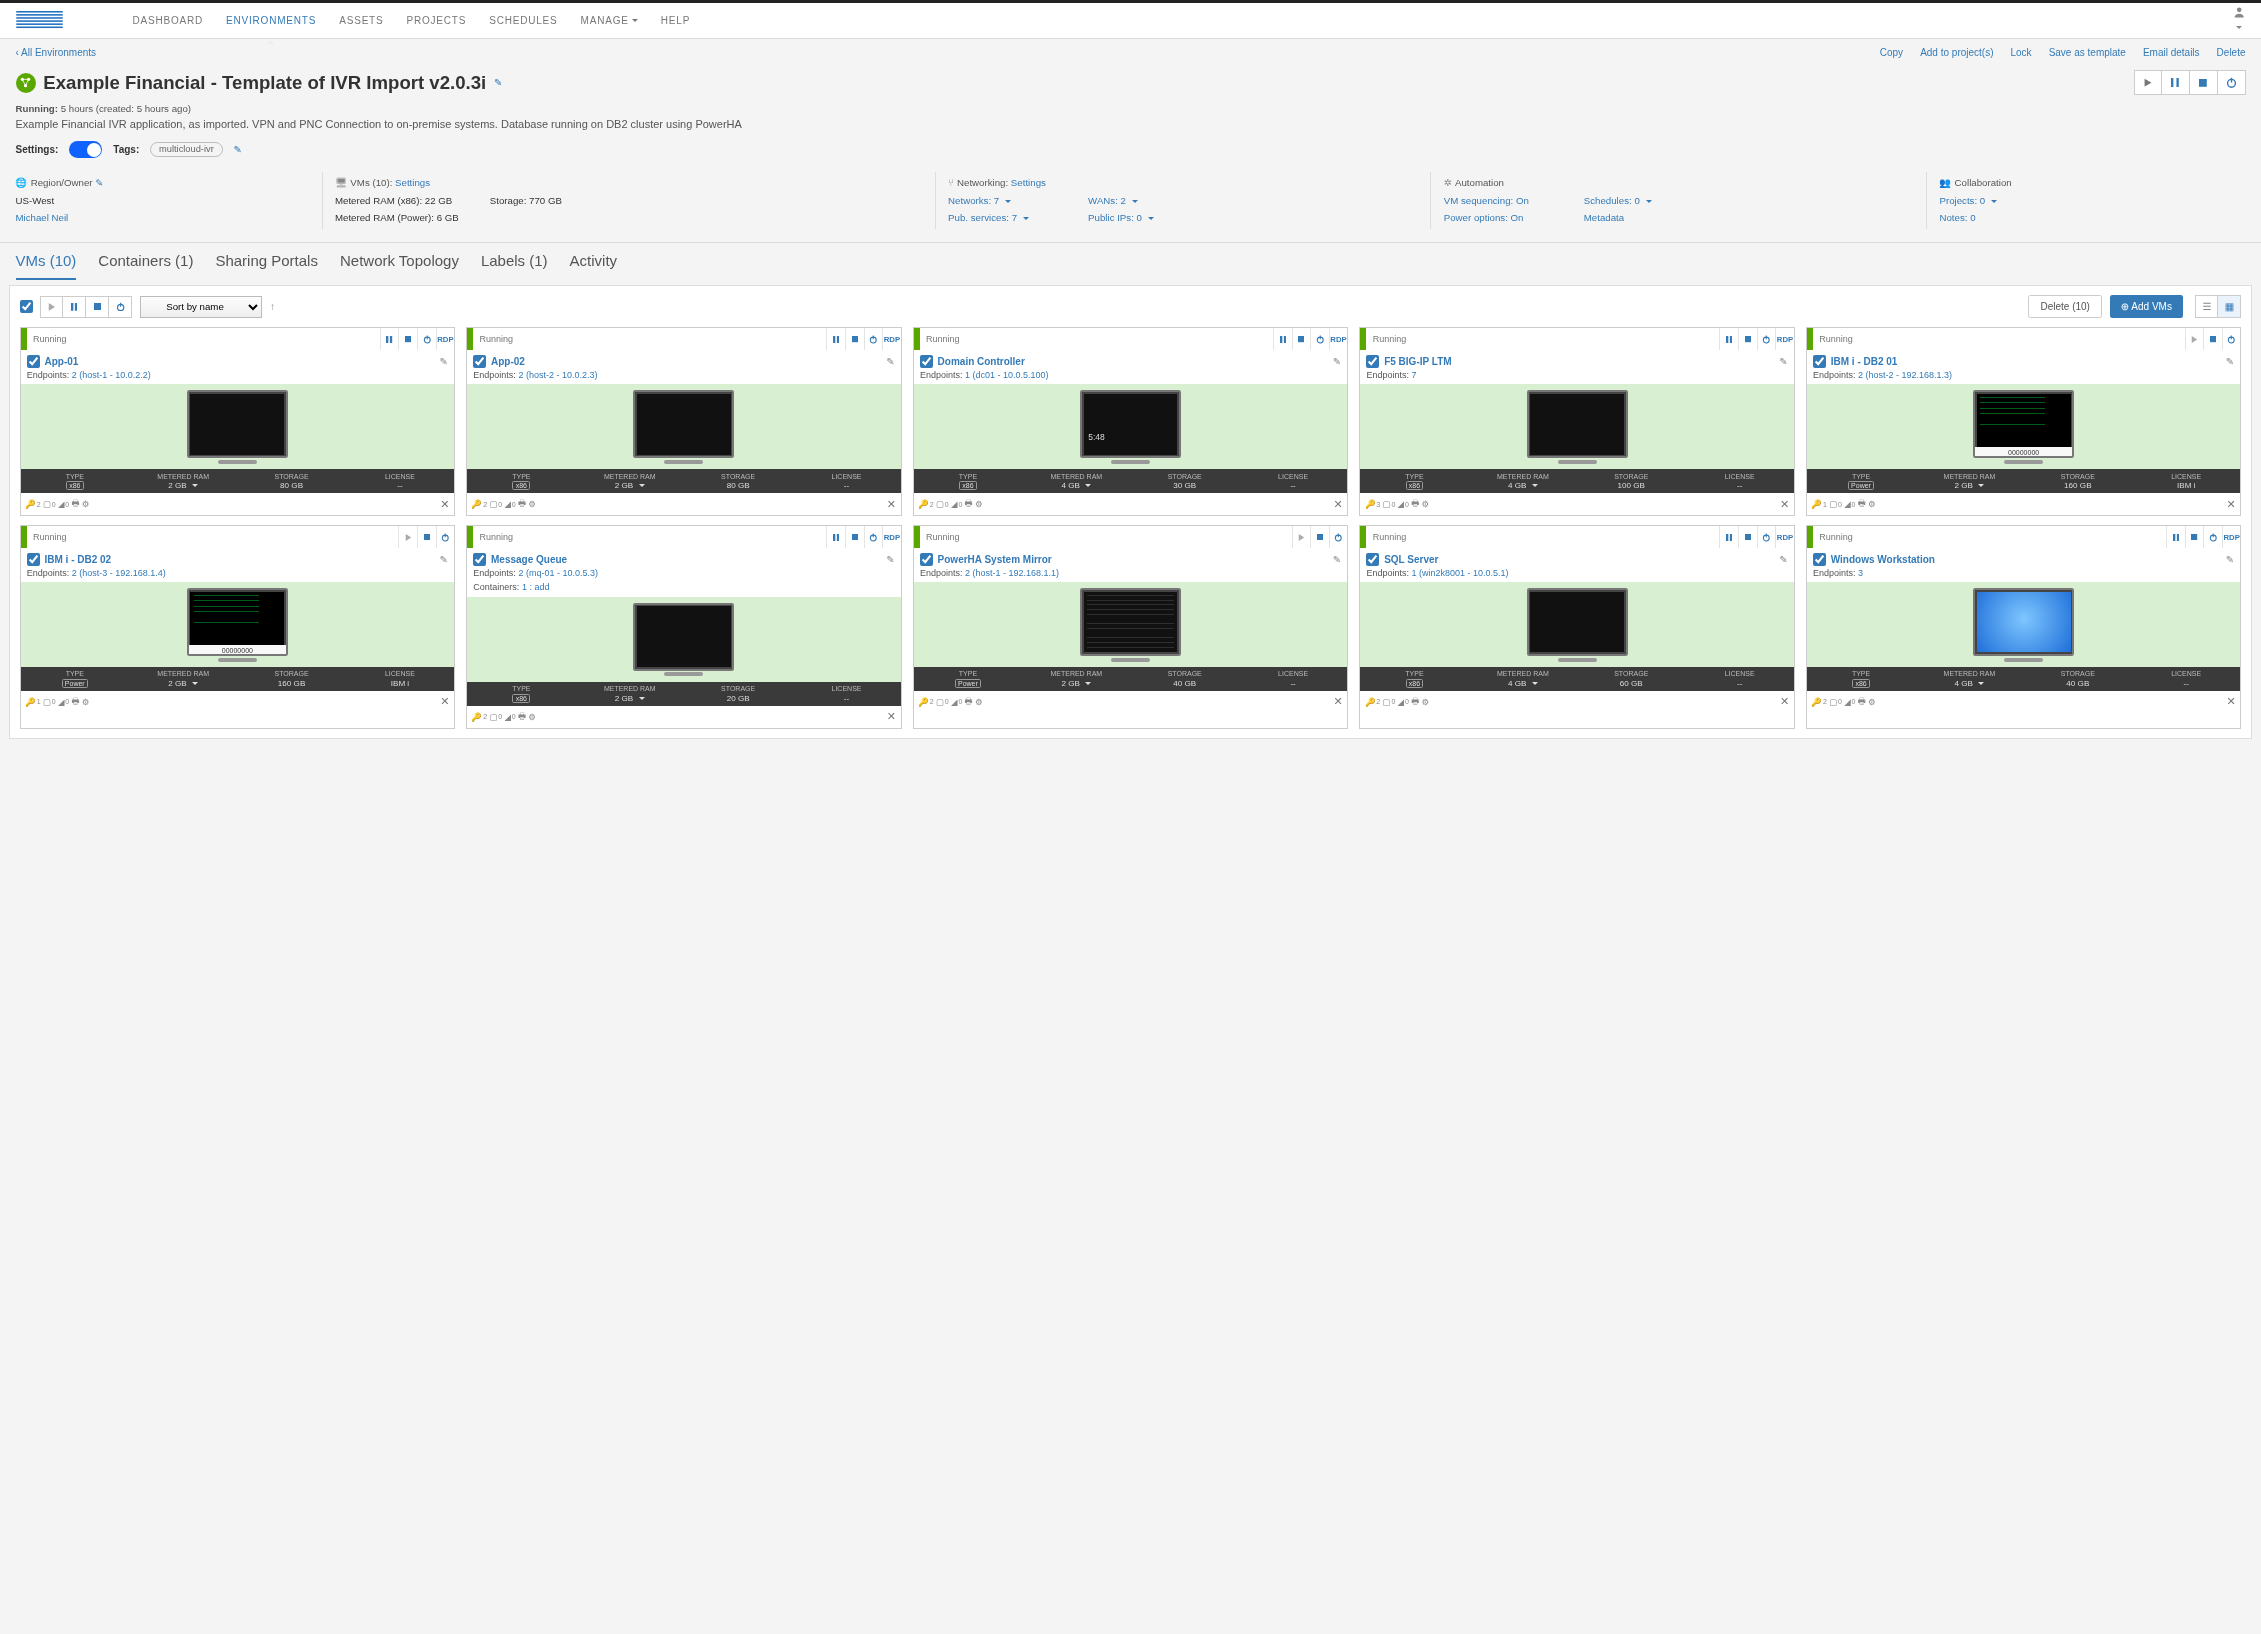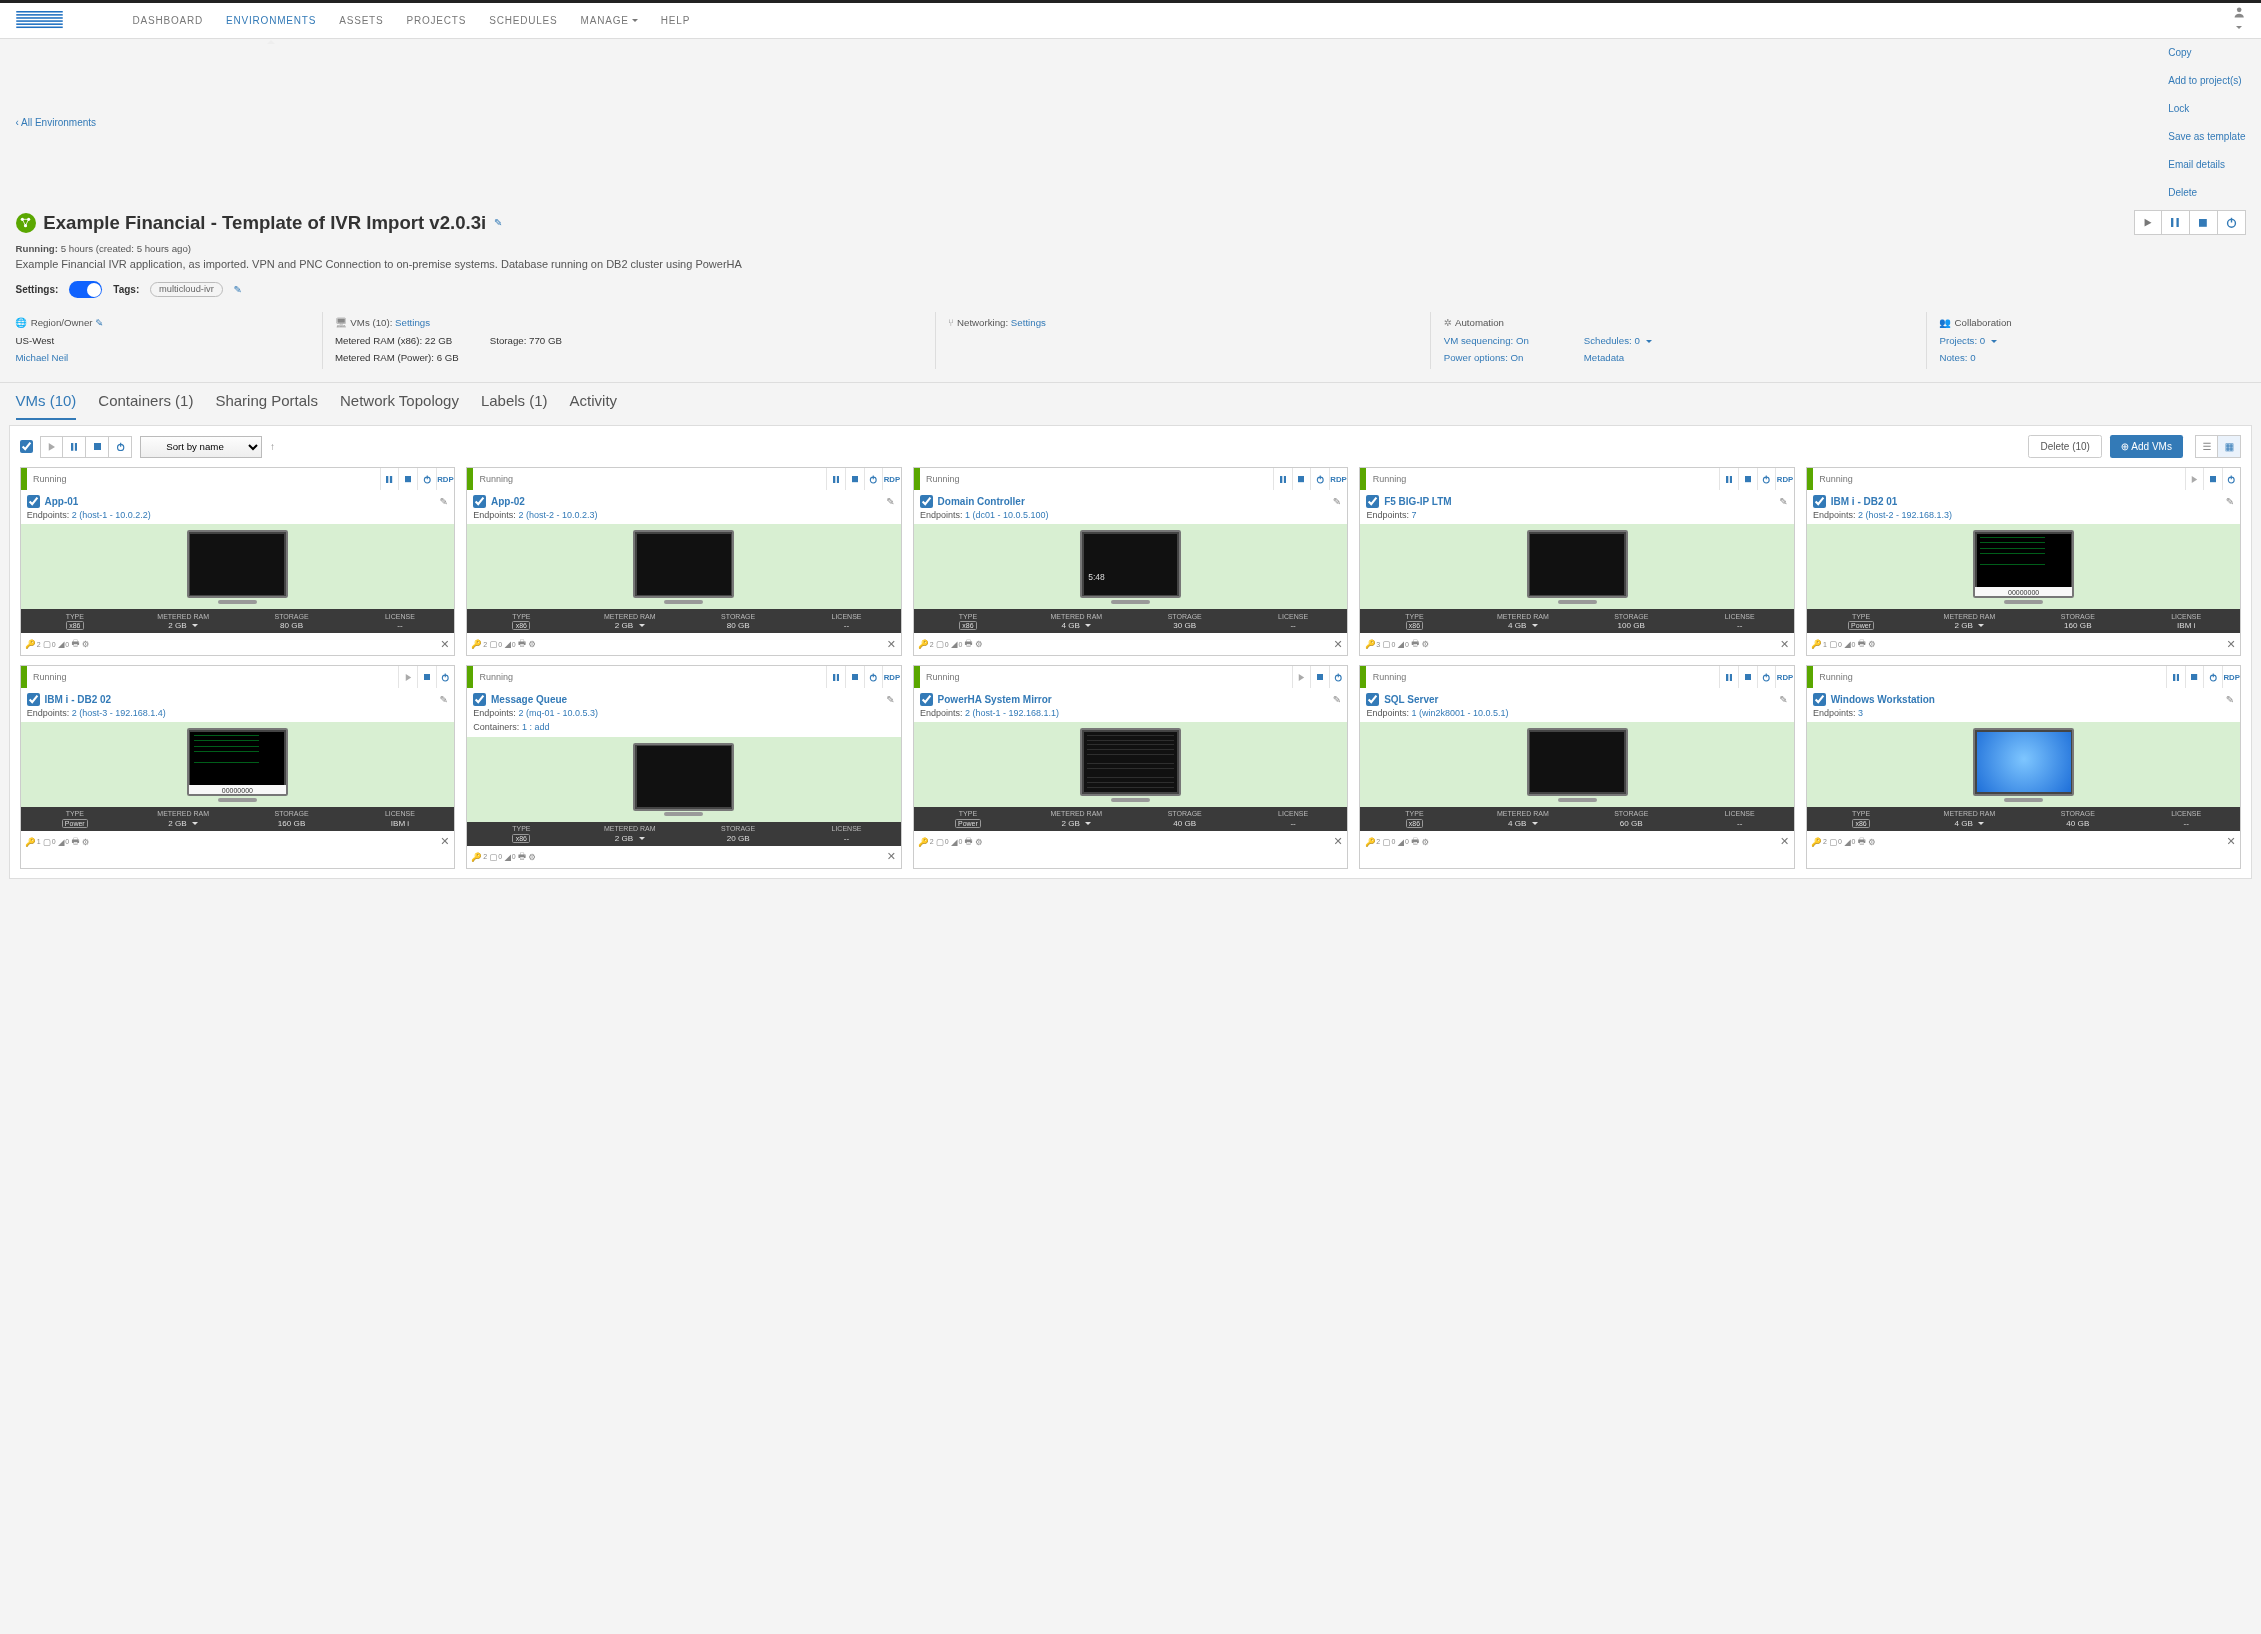--- a/index.html
+++ b/index.html
@@ -16,21 +16,21 @@
 .nav-item { color: #777; font-weight: 500; letter-spacing: 0.8px; font-size: 10px; padding: 11px 0; text-transform: uppercase; }
 .nav-item.active { color: #337ab7; border-bottom: 1.6px solid #fff; position: relative; }
 .nav-item.active::after { content:''; position:absolute; bottom:-7px; left:50%; transform:translateX(-50%); width:0;height:0;border-left:4.7px solid transparent;border-right:4.7px solid transparent;border-bottom:4.7px solid #eee;}
 .caret { display:inline-block; width:0;height:0;border-left:3.1px solid transparent;border-right:3.1px solid transparent;border-top:3.9px solid currentColor; margin-left:3.1px; vertical-align: middle;}
 .user-icon { color:#888; font-size:14px; }
 
 
 .subbar { display:flex; align-items:center; padding: 7.8px 15.5px 0; }
 .breadcrumb { flex:1; color:#337ab7; font-size:10px; }
 .breadcrumb::before { content:'‹ '; }
-.actions { display:flex; gap: 17px; font-size:10px;flex-direction:column; }
+.actions { display:flex; gap: 17px; font-size:10px; }
 
 
 .env-header { padding: 12.4px 15.5px 9.3px; }
 .title-row { display:flex; align-items:center; gap:7.8px; }
 .env-icon { width:20px;height:20px;border-radius:50%;background:#5aa700;display:flex;align-items:center;justify-content:center;color:#fff;font-size:9.3px; }
 .env-title { font-size: 18.6px; font-weight: 600; color:#333; }
 .edit-pencil { color:#337ab7; cursor:pointer; }
 .run-line { margin-top:7.8px; font-size:9.7px; color:#555; }
 .desc-line { margin-top:4px; font-size:11px; color:#555; }
 .settings-row { display:flex; align-items:center; gap:11px; margin-top:11px; font-size:10px;}
@@ -216,20 +216,30 @@
     <div class="sub-pair">
       <div>
         <div>Metered RAM (x86): 22 GB</div>
         <div>Metered RAM (Power): 6 GB</div>
       </div>
       <div>Storage: 770 GB</div>
     </div>
   </div>
   <div class="info-col" style="flex:1.6">
     <h6><span class="ico">⑂</span><span>Networking:</span> <a>Settings</a></h6>
+    <div class="sub-pair">
+      <div>
+        <a><span>Networks: 7</span> <span class="caret"></span></a><br>
+        <a><span>Pub. services: 7</span> <span class="caret"></span></a>
+      </div>
+      <div>
+        <a><span>WANs: 2</span> <span class="caret"></span></a><br>
+        <a><span>Public IPs: 0</span> <span class="caret"></span></a>
+      </div>
+    </div>
   </div>
   <div class="info-col" style="flex:1.6">
     <h6><span class="ico">✲</span><span>Automation</span></h6>
     <div class="sub-pair">
       <div>
         <a>VM sequencing: On</a><br>
         <a>Power options: On</a>
       </div>
       <div>
         <a><span>Schedules: 0</span> <span class="caret"></span></a><br>

